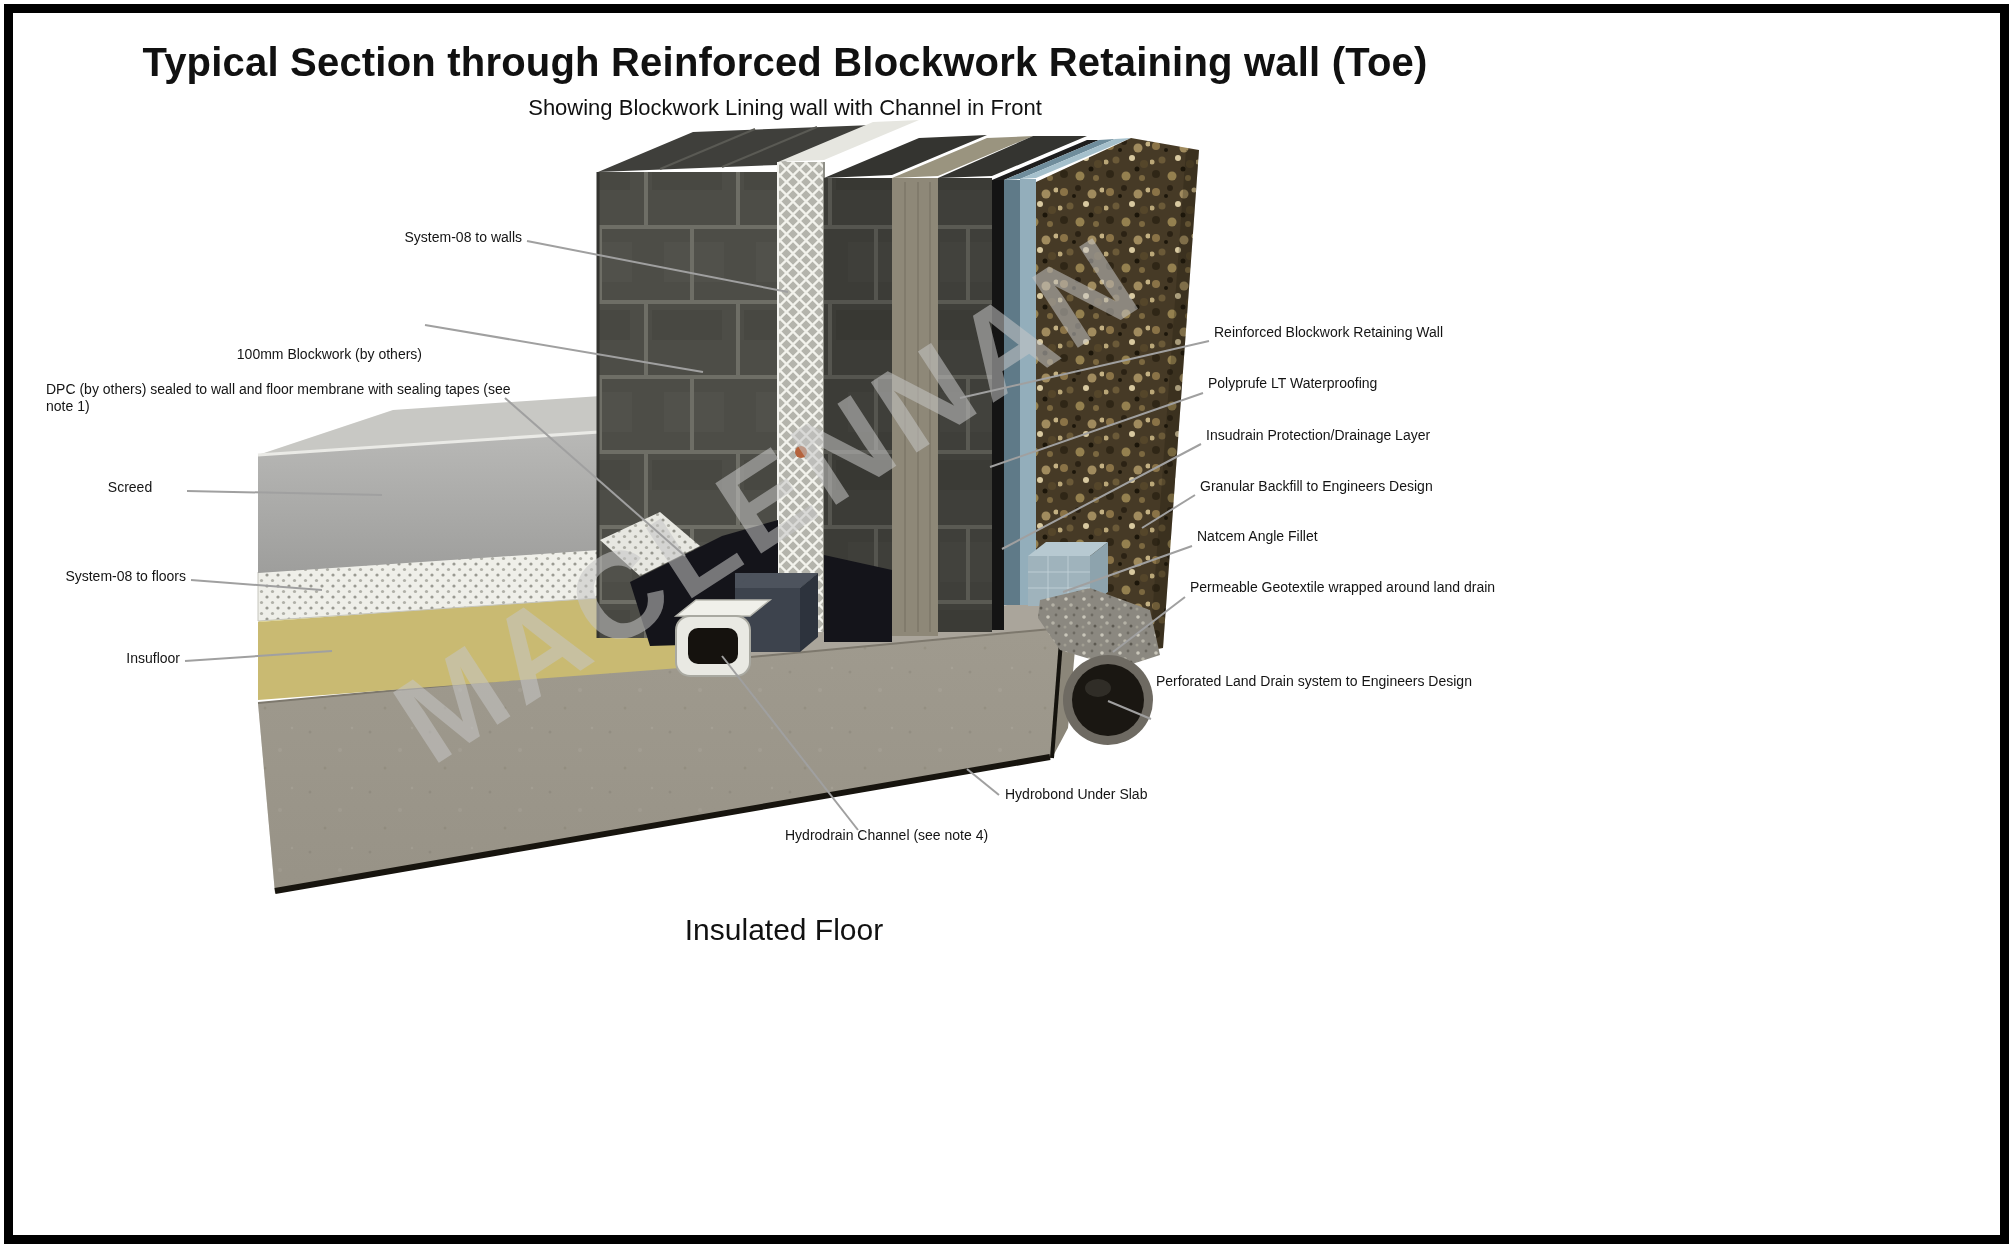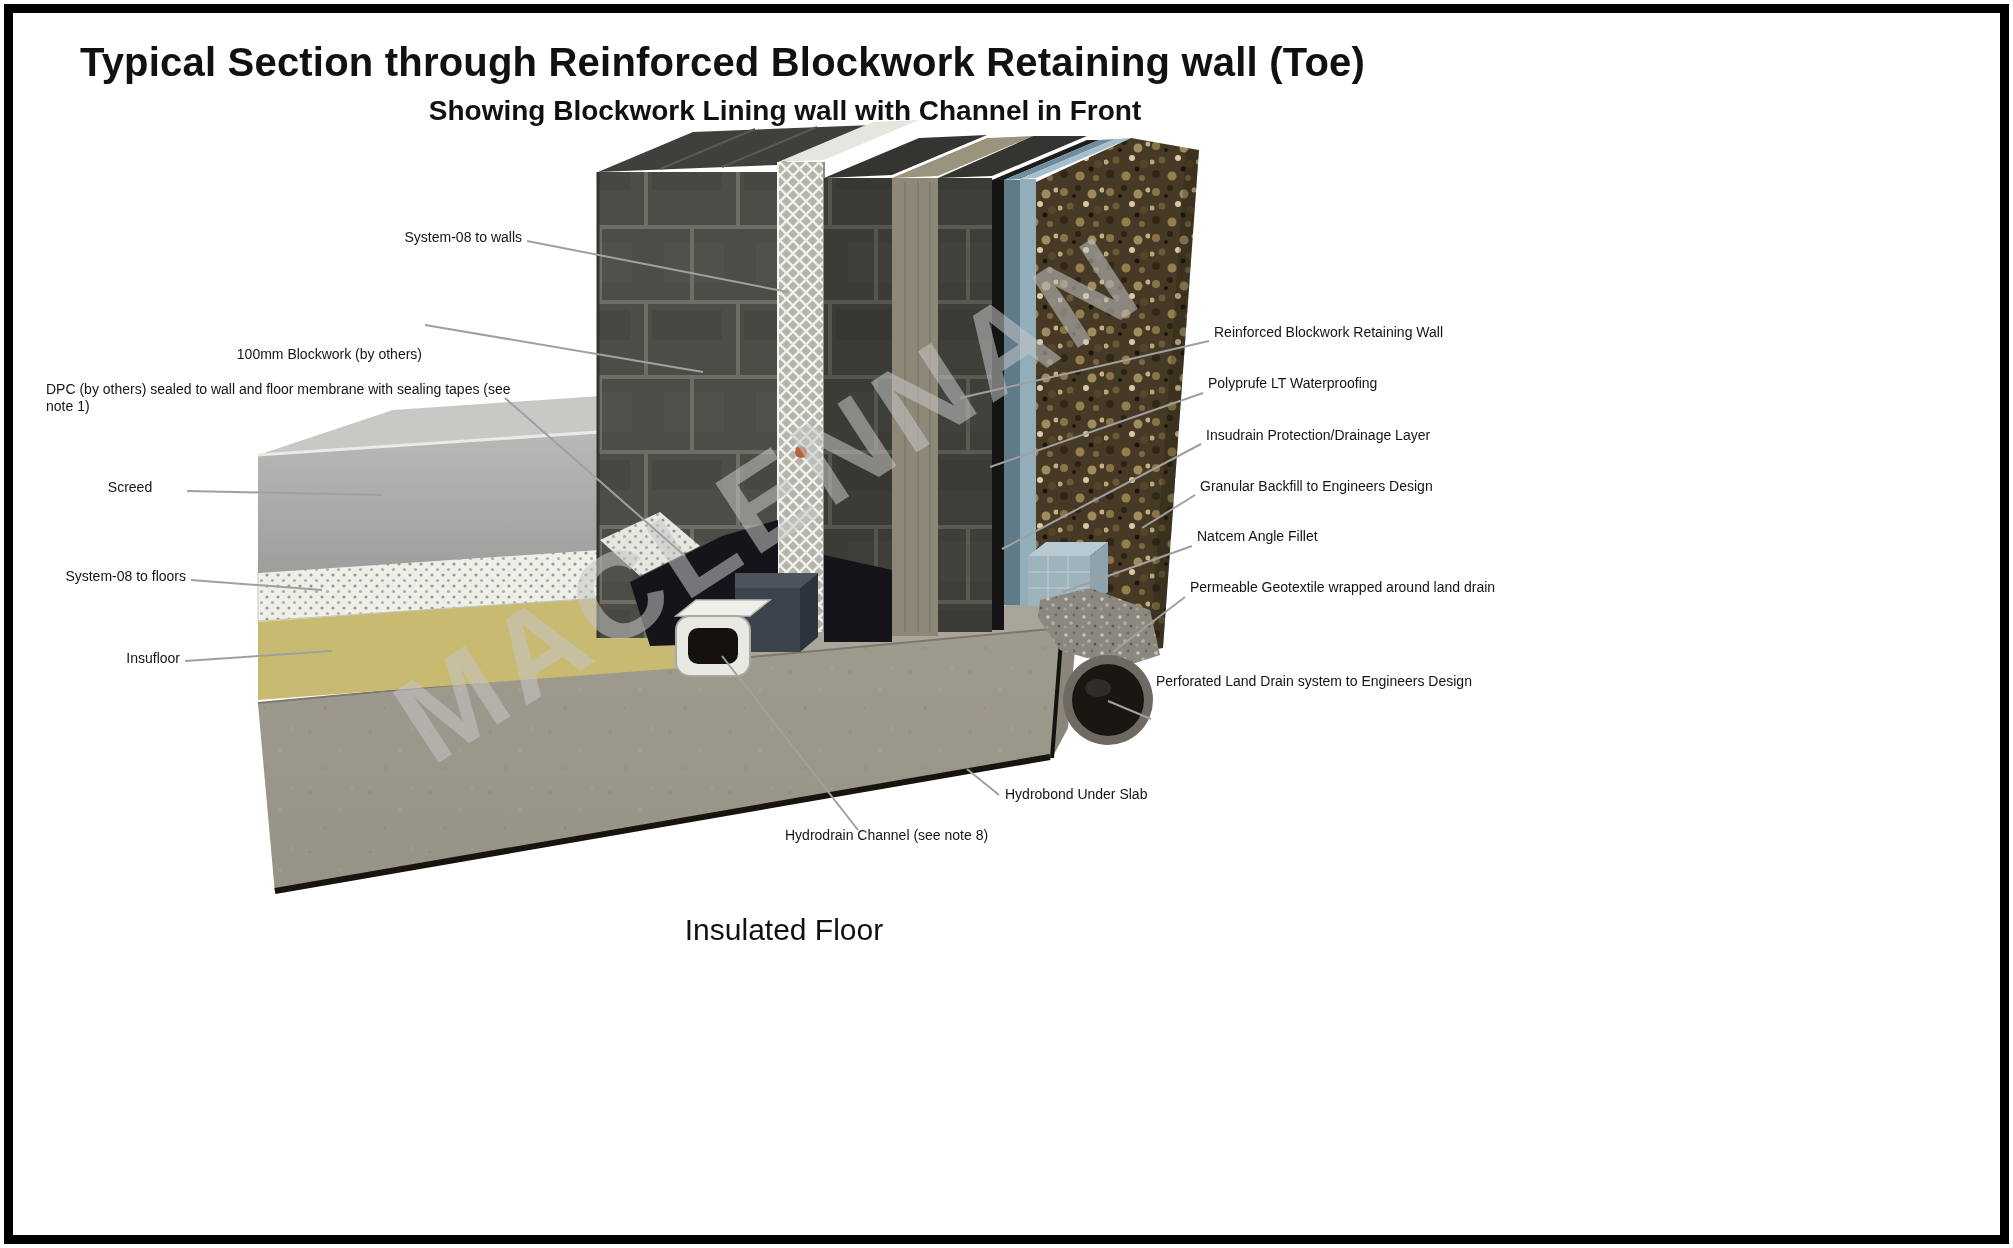--- a/index.html
+++ b/index.html
@@ -4,26 +4,26 @@
 <style>
   html,body{margin:0;padding:0;}
   body{
     width:2013px;height:1248px;position:relative;overflow:hidden;
     background:#ffffff;
     font-family:"Liberation Sans", sans-serif;
     color:#111;
   }
   .frame{position:absolute;inset:4px;border:9px solid #000;pointer-events:none;z-index:50;}
   .title{
-    position:absolute;left:80px;top:40px;width:1410px;
+    position:absolute;left:80px;top:40px;width:1410px;text-align:center;
     font-size:40px;font-weight:bold;letter-spacing:0.2px;
   }
   .subtitle{
     position:absolute;left:80px;top:95px;width:1410px;text-align:center;
-    font-size:28px;font-weight:700;
+    font-size:22px;font-weight:400;
   }
   .caption{
     position:absolute;left:559px;top:913px;width:450px;text-align:center;
     font-size:30px;font-weight:400;
   }
   .scene{position:absolute;left:0;top:0;z-index:1;}
   .lbl{position:absolute;font-size:14px;line-height:1.2;color:#141414;z-index:10;}
   .lbl-s8w   {left:330px;  top:229px; width:192px; text-align:right;}
   .lbl-blk   {left:158px;  top:312px; width:264px; text-align:right;margin-top:34px;}
   .lbl-dpc   {left:46px;   top:381px; width:478px; text-align:left;}
@@ -255,15 +255,15 @@
 <div class="lbl lbl-s8f">System-08 to floors</div>
 <div class="lbl lbl-insu">Insufloor</div>
 <div class="lbl lbl-ret">Reinforced Blockwork Retaining Wall</div>
 <div class="lbl lbl-poly">Polyprufe LT Waterproofing</div>
 <div class="lbl lbl-insud">Insudrain Protection/Drainage Layer</div>
 <div class="lbl lbl-gran">Granular Backfill to Engineers Design</div>
 <div class="lbl lbl-nat">Natcem Angle Fillet</div>
 <div class="lbl lbl-geo">Permeable Geotextile wrapped around land drain</div>
 <div class="lbl lbl-land">Perforated Land Drain system to Engineers Design</div>
 <div class="lbl lbl-hydb">Hydrobond Under Slab</div>
-<div class="lbl lbl-hydc">Hydrodrain Channel (see  note 8)</div>
+<div class="lbl lbl-hydc">Hydrodrain Channel (see  note 4)</div>
 
 <div class="caption">Insulated Floor</div>
 
 </body></html>

